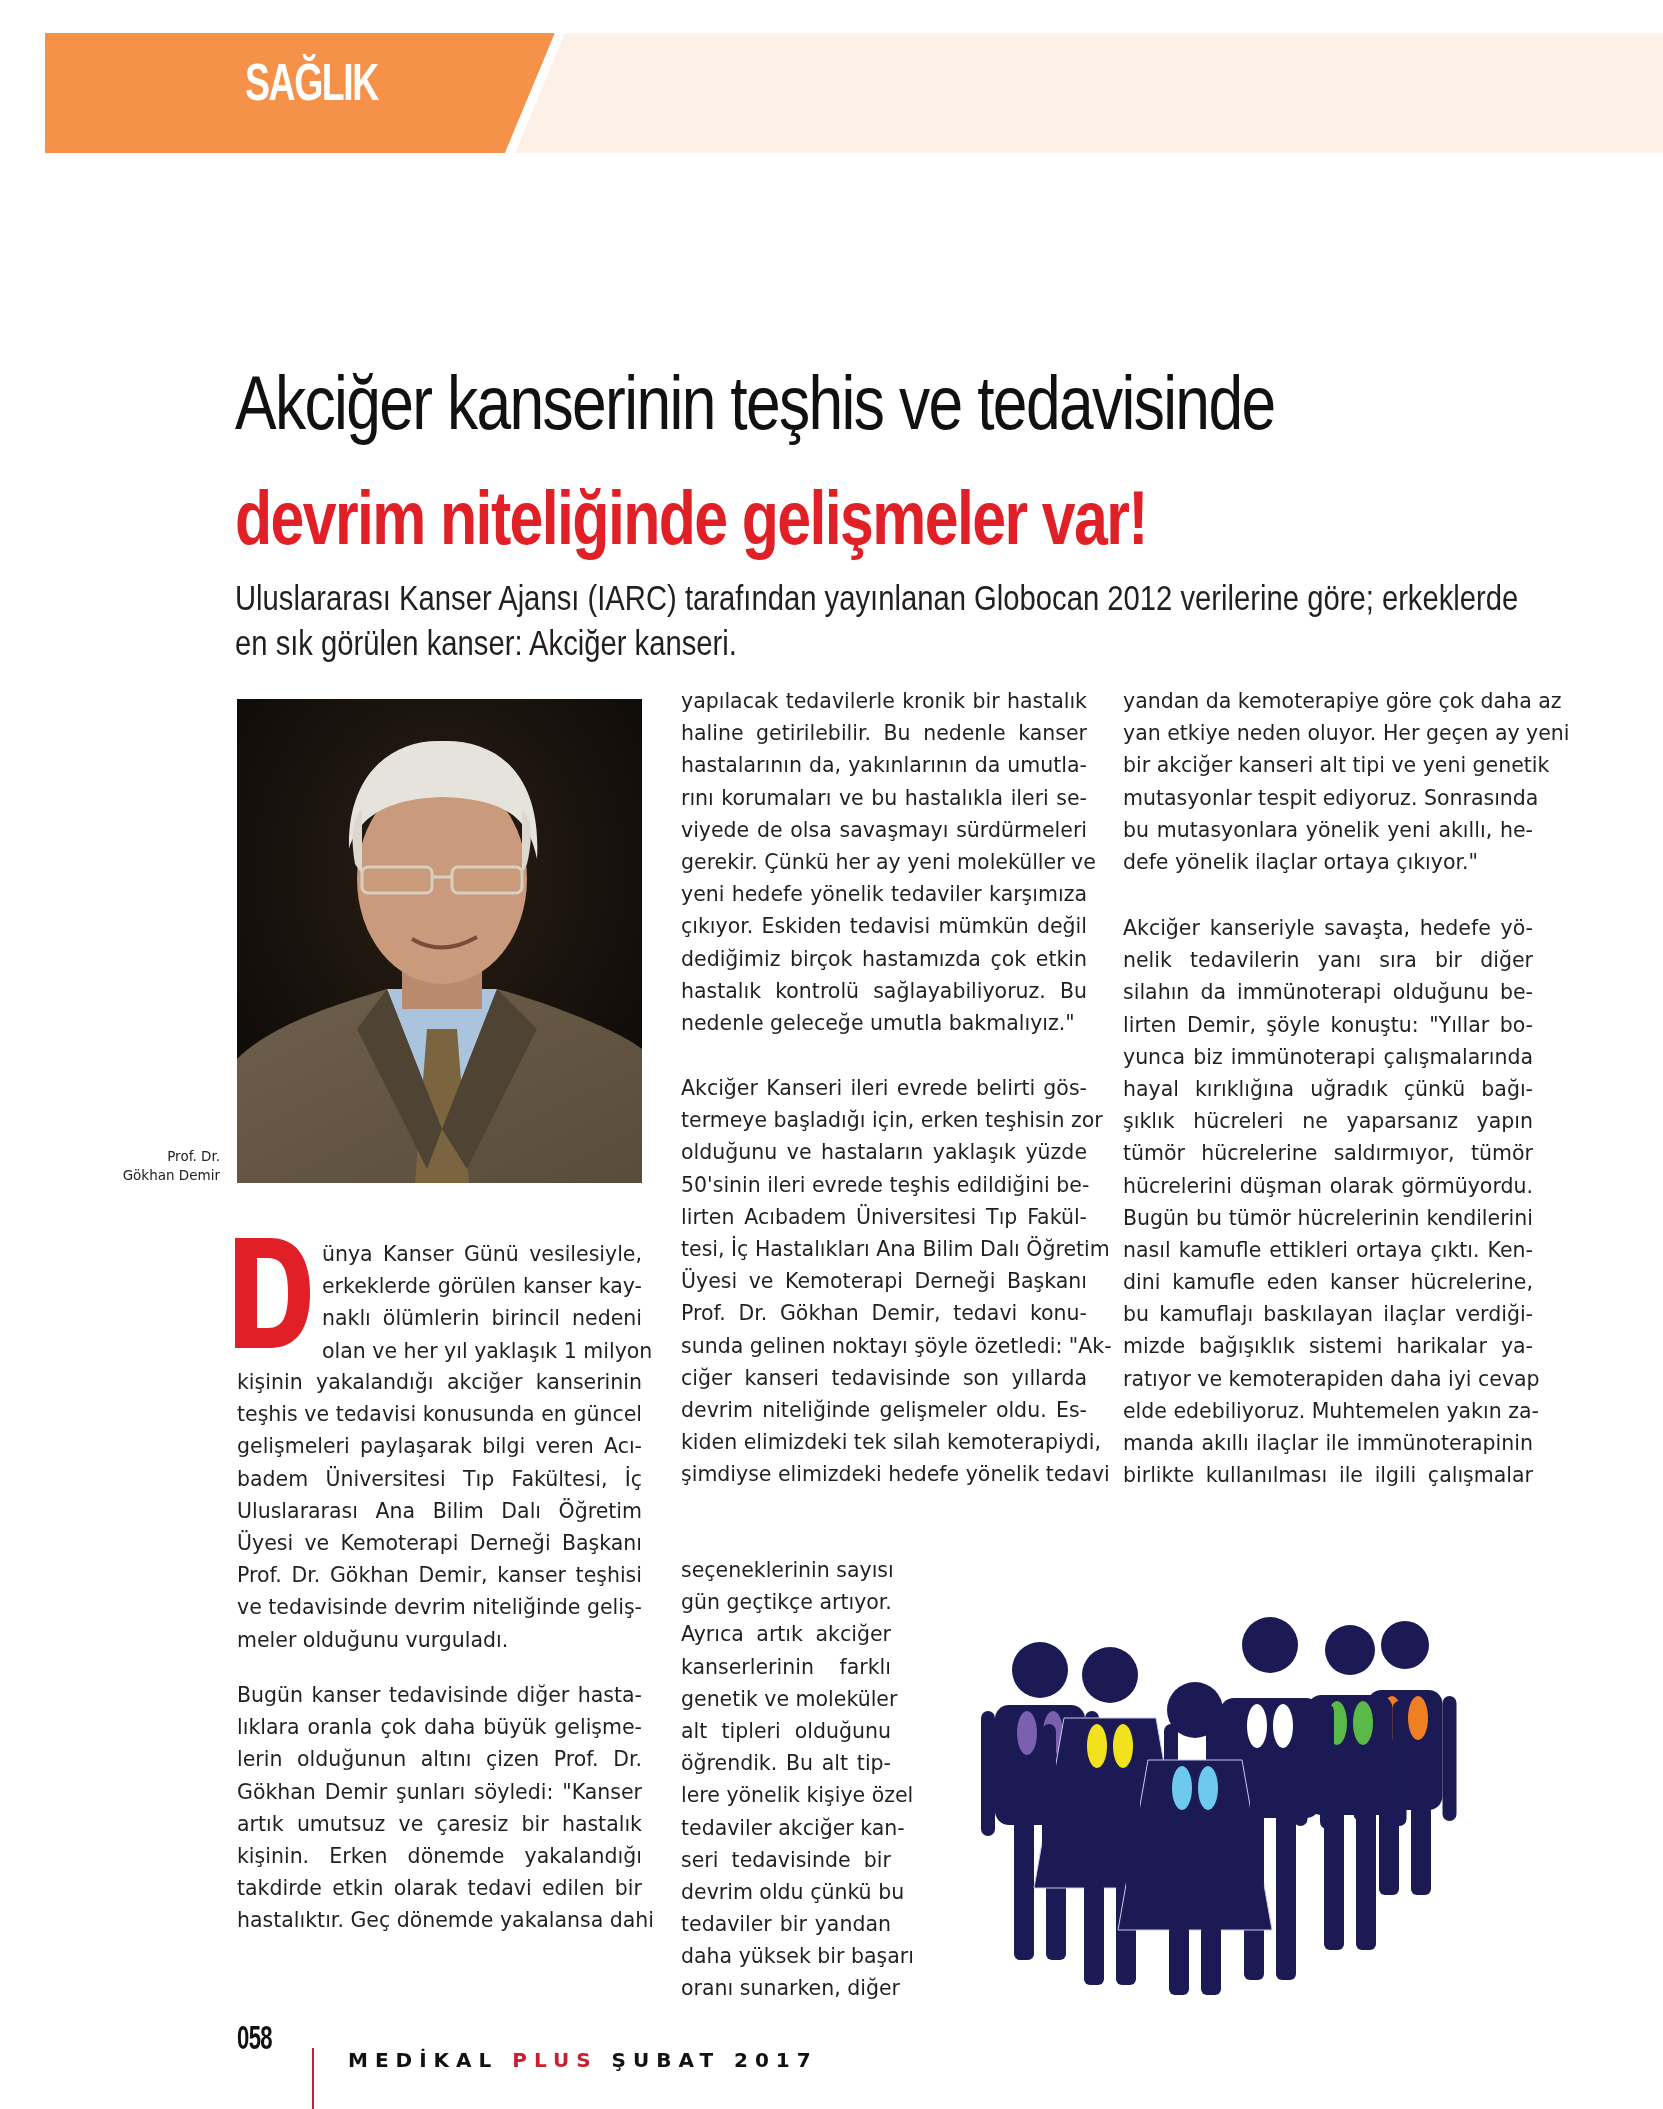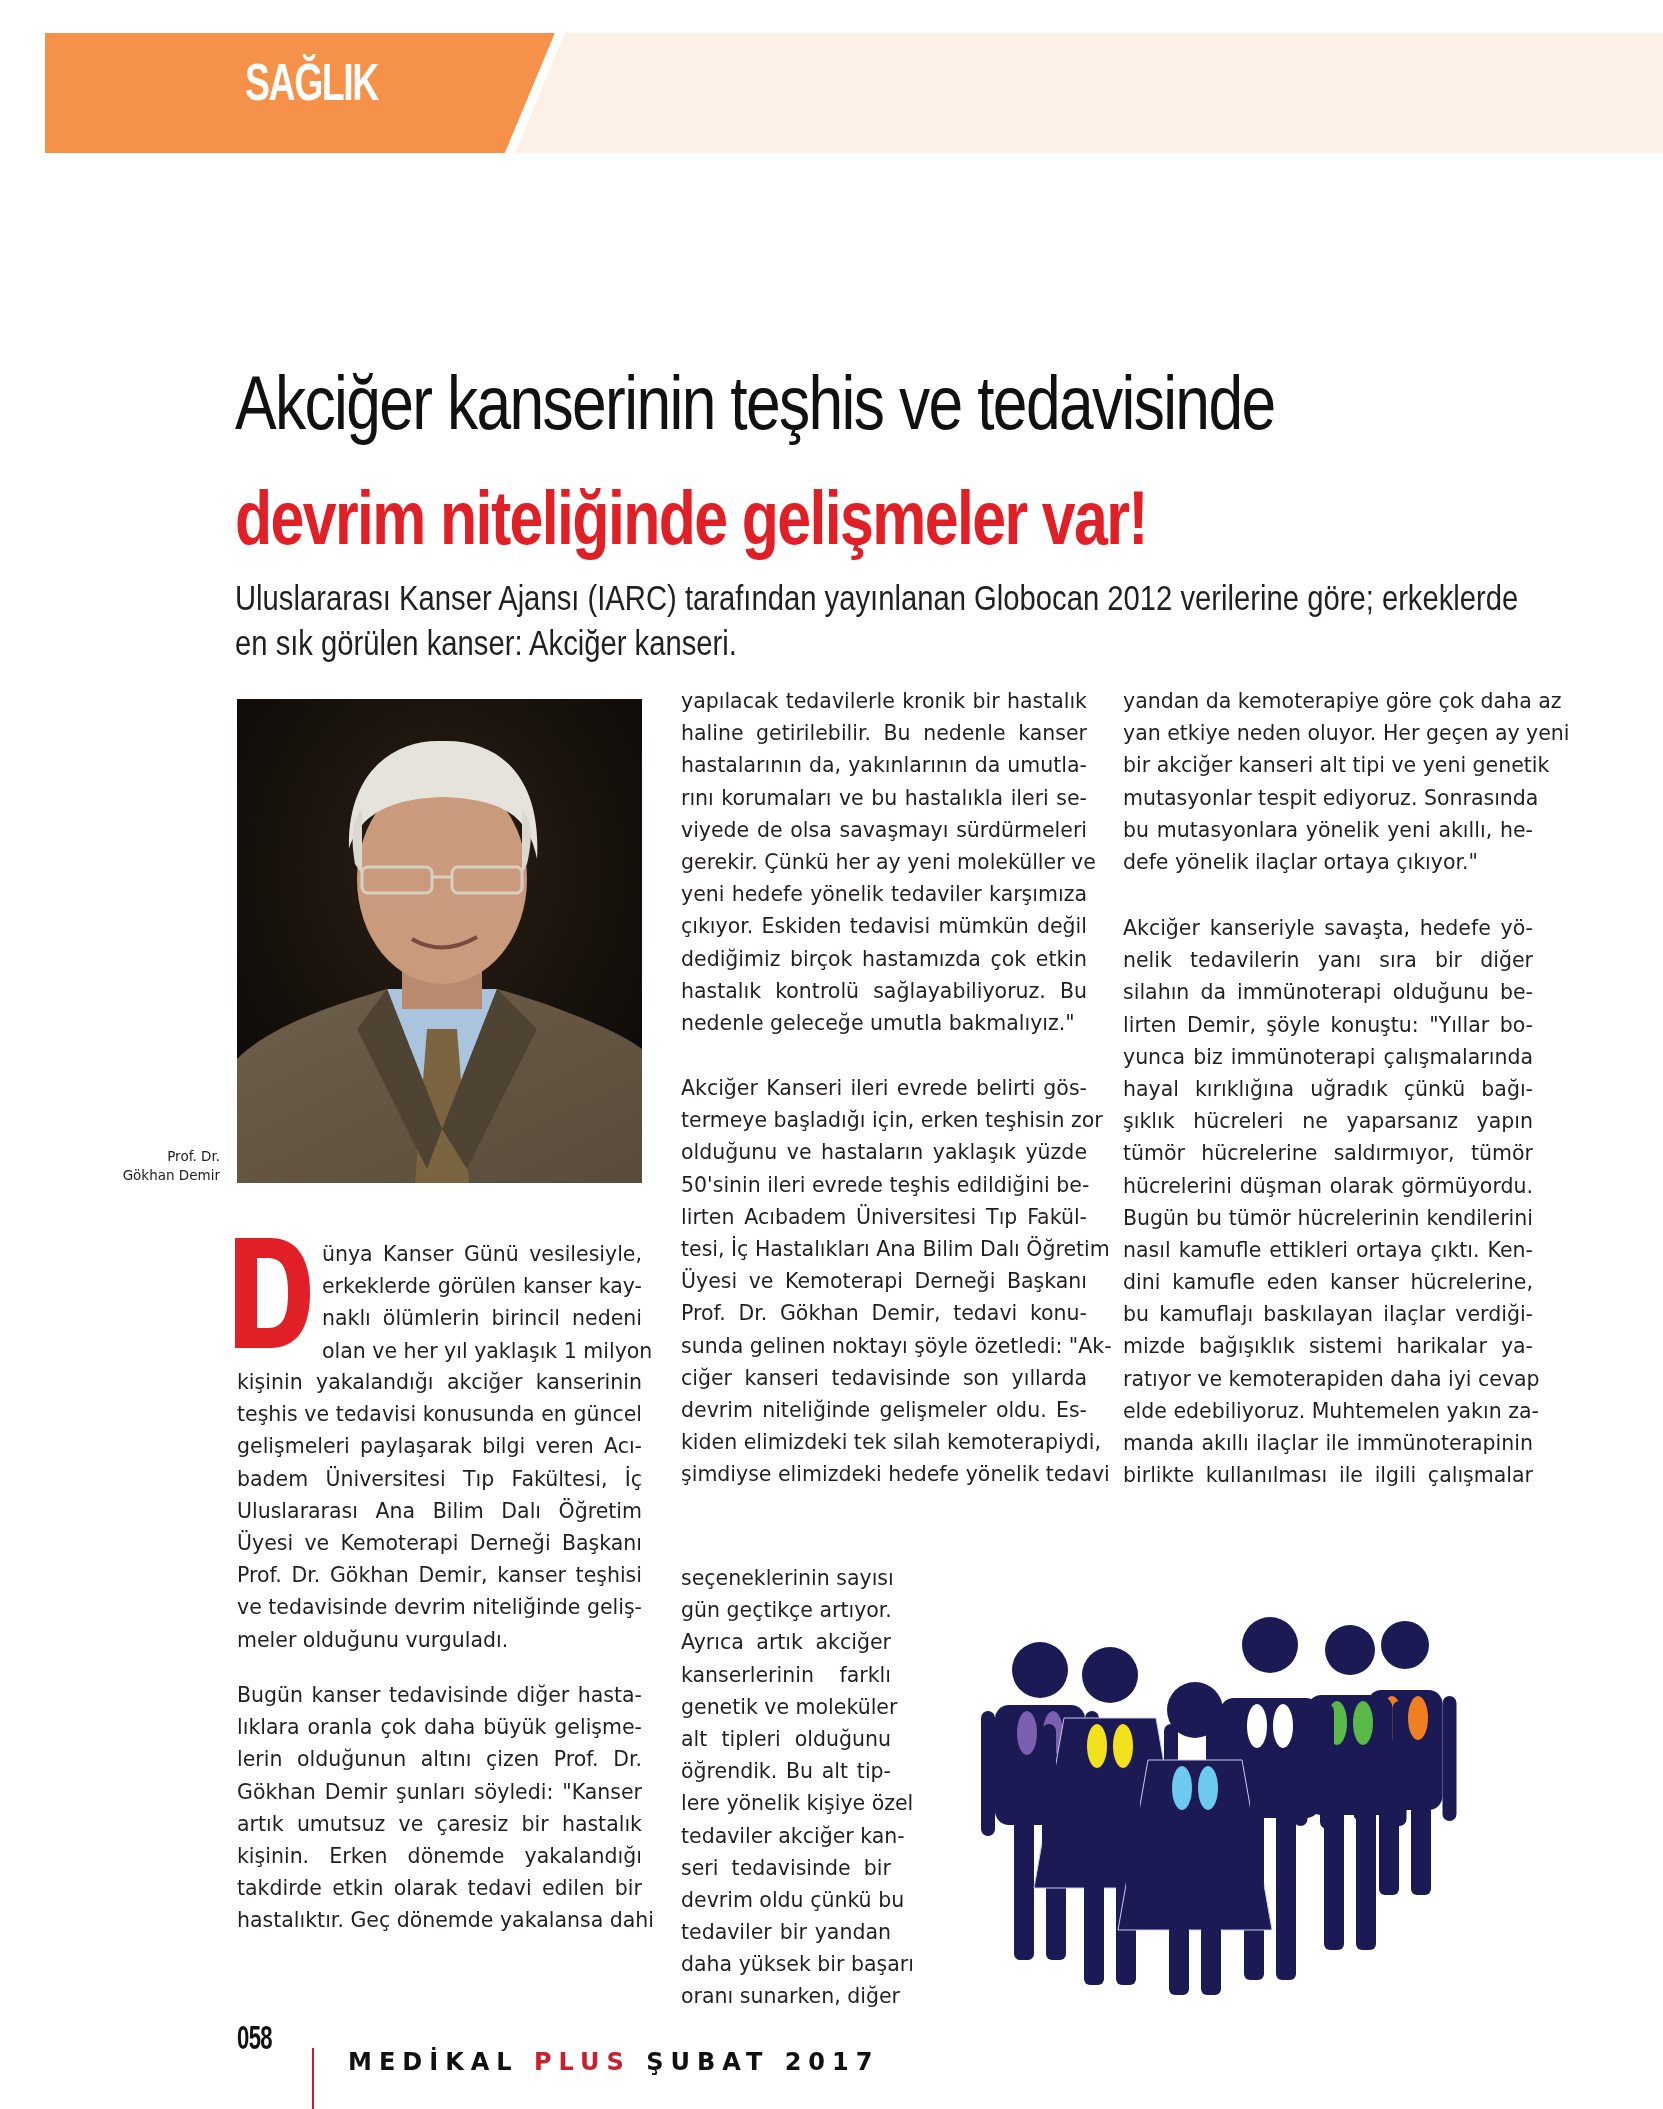--- a/index.html
+++ b/index.html
@@ -37,35 +37,35 @@
   .col .ln { display: block; white-space: nowrap; text-align: justify; text-align-last: justify; height: 32.2px; }
   .col .ln.last { text-align-last: left; }
   .col h3 { margin: 0; font-size: 20.5px; font-weight: bold; color: #c8202f; line-height: 32.2px; }
   .col h3 .ln { height: 32.2px; }
 
   #col1a { left: 322px; top: 1238px; width: 320px; }
   #col1b { left: 237px; top: 1366px; width: 405px; }
   #col1c { left: 237px; top: 1679px; width: 405px; }
   #col2a { left: 681px; top: 685px; width: 406px; }
   #col2b { left: 681px; top: 1072px; width: 406px; }
-  #col2c { left: 681px; top: 1554px; width: 210px; margin-top: 8px; }
+  #col2c { left: 681px; top: 1554px; width: 210px; }
   #col3a { left: 1123px; top: 685px; width: 410px; }
   #col3b { left: 1123px; top: 912px; width: 410px; }
 
   #dropcap { left: 235px; top: 1238px; width: 75px; height: 110px; }
 
   
   #people { left: 980px; top: 1590px; width: 580px; height: 420px; }
 
   
   #page-number { left: 237px; top: 2020px; font-family: "Liberation Sans", sans-serif; font-weight: bold;
                  font-size: 34px; color: #111; transform: scaleX(0.65); transform-origin: left top;
                  letter-spacing: -1px; line-height: 1; }
   #footer-rule { left: 312px; top: 2048px; width: 2px; height: 61px; background: #c8202f; }
-  #footer-mag { left: 348px; top: 2050px; font-size: 24px; font-weight: bold; letter-spacing: 7px;
+  #footer-mag { left: 348px; top: 2050px; font-size: 20px; font-weight: bold; letter-spacing: 7px;
                 color: #111; white-space: nowrap; line-height: 1; }
   #footer-mag .plus { color: #c8202f; }
 </style>
 </head>
 <body>
 
 <div id="header-band" class="abs"></div>
 <div id="section-tab" class="abs">
   <svg width="520" height="120" viewBox="0 0 520 120">
     <polygon points="0,0 510,0 460,120 0,120" fill="#f6914a"></polygon>

